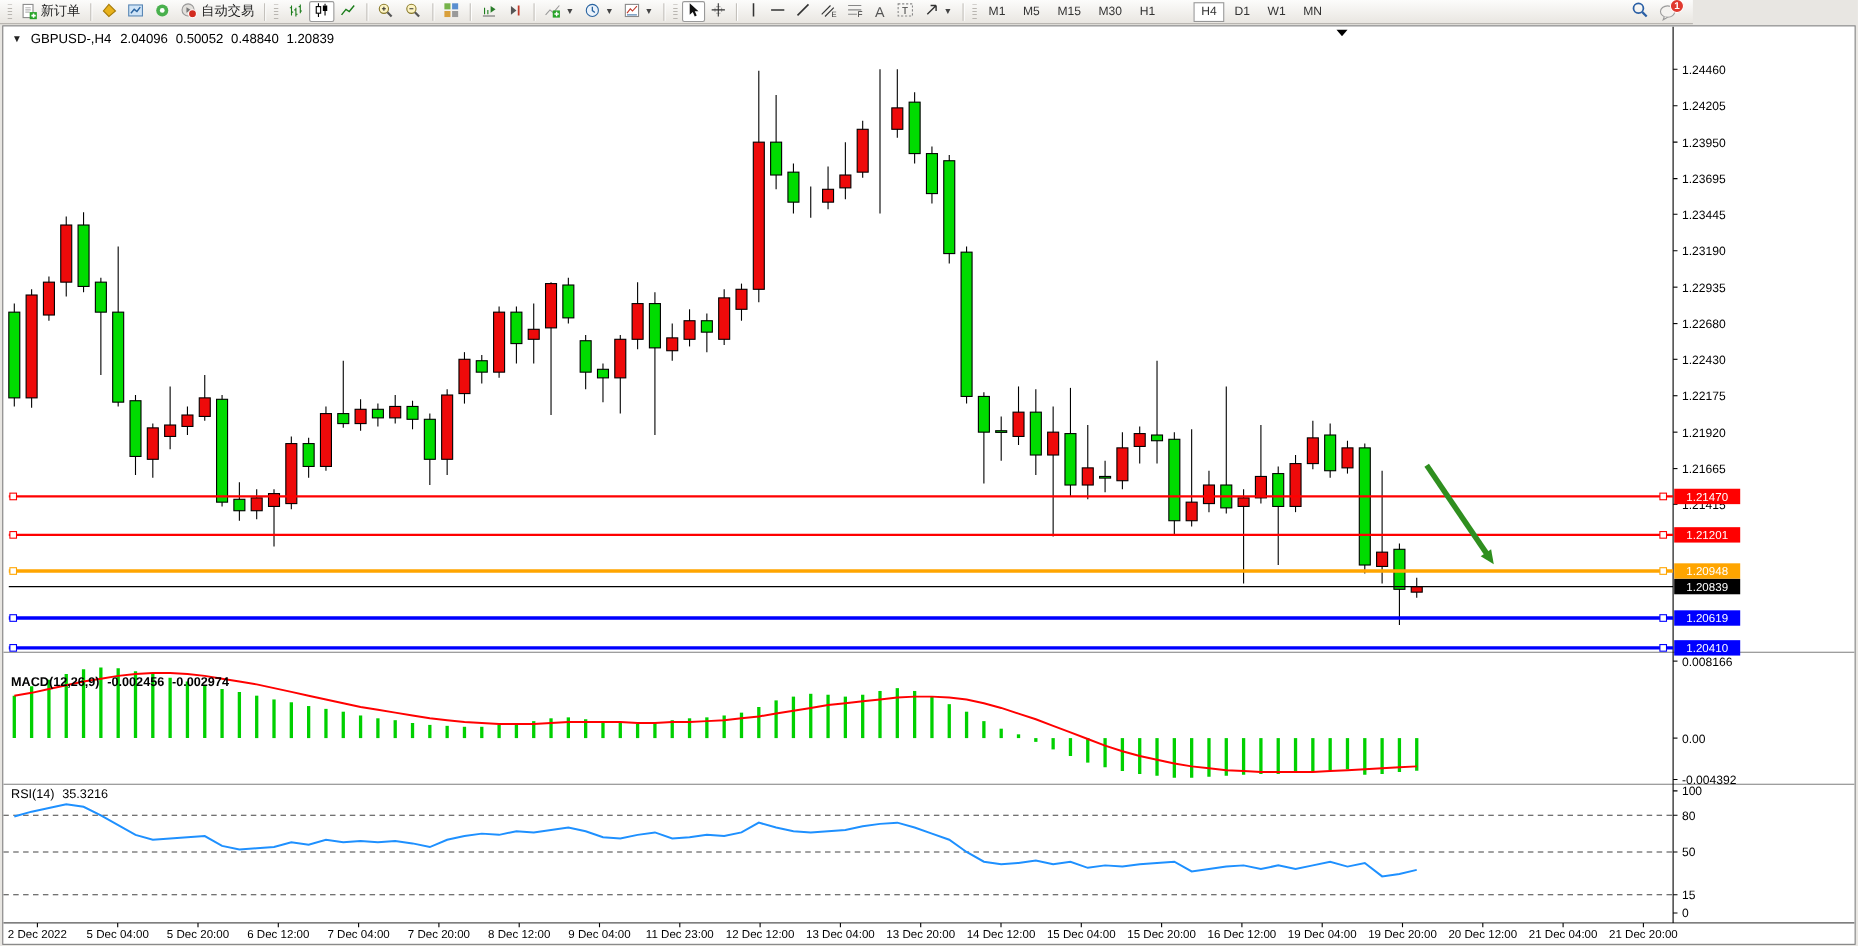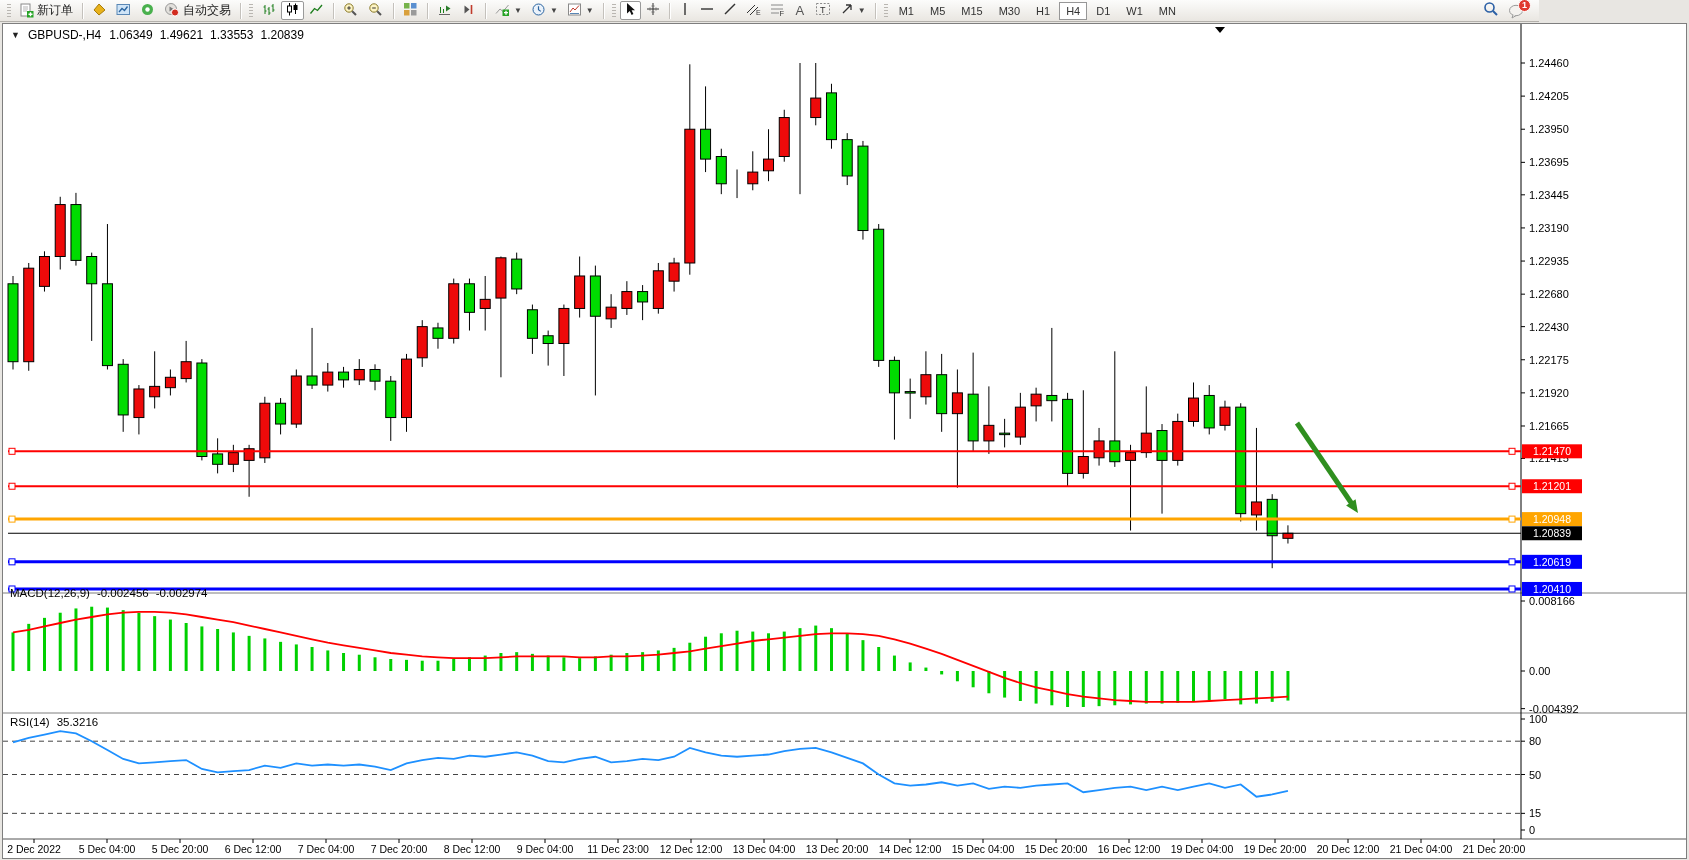--- a/index.html
+++ b/index.html
@@ -19,21 +19,21 @@
     background:repeating-linear-gradient(to bottom,#b9b6b1 0 1px,transparent 1px 3px); }
   .sep { width:1px; height:16px; background:#c4c1bc; margin:0 4px; box-shadow:1px 0 0 #fff; }
   .tbtn {
     height:19px; min-width:20px; display:inline-flex; align-items:center; justify-content:center;
     gap:3px; padding:0 3px; border:1px solid transparent; border-radius:2px; color:#222;
     font-size:12px; cursor:default; white-space:nowrap;
   }
   .tbtn.pressed { background:#fff; border:1px solid #9a9a9a; }
   .caret { font-size:8px; color:#444; margin-left:1px; }
   .tfbtn { font-size:11px; color:#333; padding:1px 6px; height:18px; display:inline-flex; align-items:center; border:1px solid transparent; }
-  .tfbtn.active { background:#fff; border:1px solid #979797; }
+  .tfbtn.active { background:#fff; border:1px solid #979797;margin-left:26px; }
   .flexspacer { flex:1; }
   .badge {
     position:absolute; top:-4px; right:-6px; min-width:13px; height:13px; border-radius:7px;
     background:#e03a2f; color:#fff; font-size:9px; font-weight:bold;
     display:flex; align-items:center; justify-content:center; padding:0 3px; border:1px solid #fff;
   }
   .iconwrap { position:relative; display:inline-flex; }
   .glyph { font-size:12px; line-height:1; }
   
   .window {
@@ -288,28 +288,28 @@
       <span class="badge">1</span>
     </span>
   </span>
 </div>
 
 <div class="window">
   <div class="chart-title">
     <span class="tri">▼</span>
     <span>GBPUSD-,H4</span>
     <span style="display:flex;gap:7px;">
-      <span>1.06349</span>
-      <span>1.49621</span>
-      <span>1.33553</span>
+      <span>2.04096</span>
+      <span>0.50052</span>
+      <span>0.48840</span>
       <span>1.20839</span>
     </span>
   </div>
 
-  <div class="panel-label" style="top:563px;">
+  <div class="panel-label" style="top:591px;font-weight:bold;">
     <span>MACD(12,26,9)</span>
     <span>-0.002456</span>
     <span>-0.002974</span>
   </div>
   <div class="panel-label" style="top:692px;justify-content:flex-end;">
     <span>RSI(14)</span>
     <span>35.3216</span>
   </div>
 
   <svg id="plot" width="1683" height="834" viewBox="0 0 1683 834">

